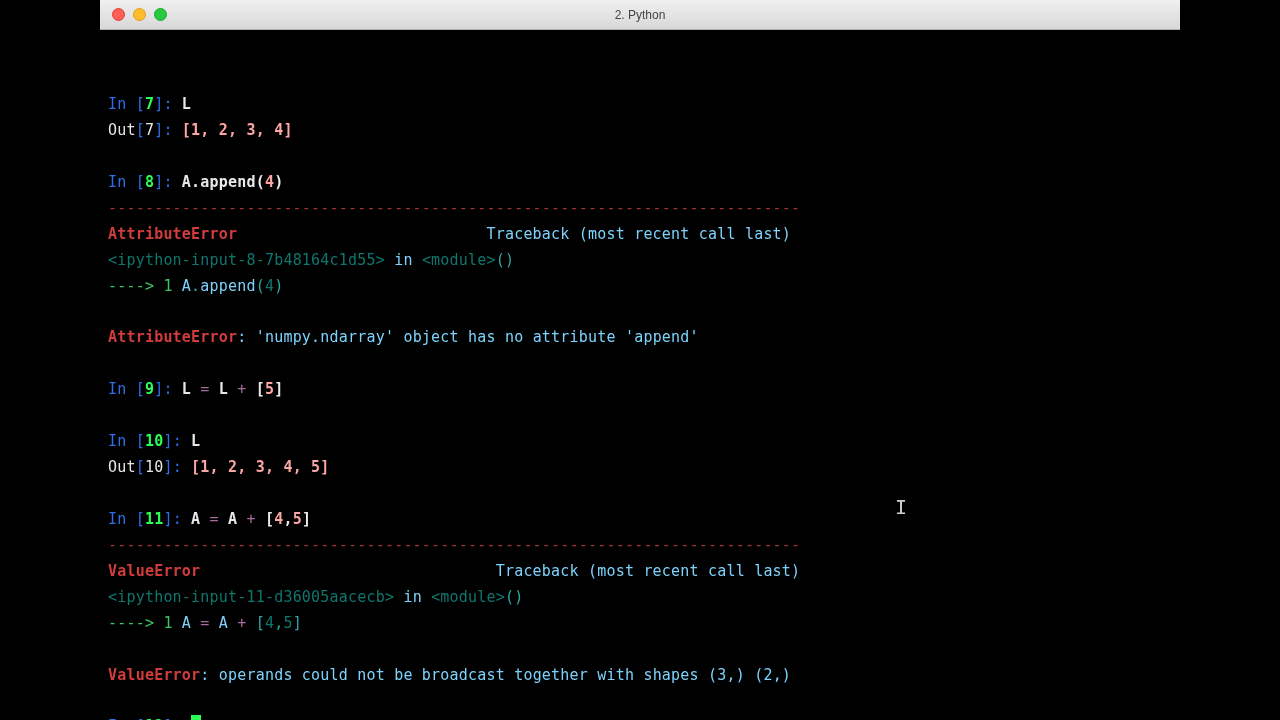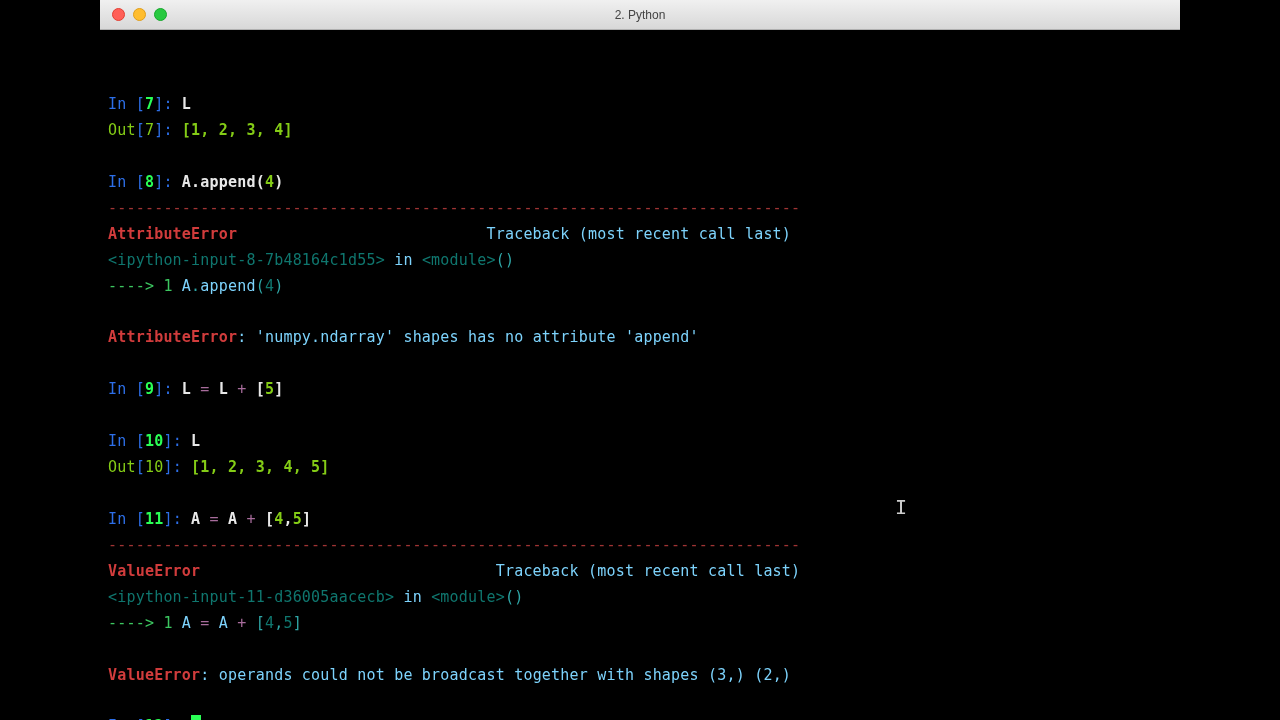--- a/index.html
+++ b/index.html
@@ -48,25 +48,25 @@
     font-size: 12px;
   }
   .terminal {
     background: #000;
     padding: 36px 8px 8px 8px;
     white-space: pre;
     line-height: 1.73;
     letter-spacing: 0.2px;
   }
   .c-in-label { color: #2d6fe8; }
-  .c-out-label { color: #84cc16; }
+  .c-out-label { color: #e5e5e5; }
   .c-bracket { color: #2d6fe8; }
   .c-num-green { color: #2aff55; font-weight: bold; }
   .c-white { color: #e8e8e8; font-weight: bold; }
-  .c-green { color: #84cc16; font-weight: bold; }
+  .c-green { color: #fca5a5; font-weight: bold; }
   .c-green-dim { color: #7dd3fc; }
   .c-cyan { color: #0f766e; }
   .c-cyan-dim { color: #2fa7a7; }
   .c-magenta { color: #a86c9c; }
   .c-error { color: #d13c3c; font-weight: bold; }
   .c-dash { color: #a03434; }
   .c-arrow { color: #3cc760; }
   .cursor {
     display: inline-block;
     width: 10px;
@@ -98,21 +98,21 @@
   <div class="terminal">
 <span class="c-in-label">In </span><span class="c-bracket">[</span><span class="c-num-green">7</span><span class="c-bracket">]:</span><span class="c-white"> L</span>
 <span class="c-out-label">Out</span><span class="c-bracket">[</span><span class="c-out-label">7</span><span class="c-bracket">]:</span><span class="c-green"> [1, 2, 3, 4]</span>
 
 <span class="c-in-label">In </span><span class="c-bracket">[</span><span class="c-num-green">8</span><span class="c-bracket">]:</span><span class="c-white"> A</span><span class="c-white">.</span><span class="c-white">append</span><span class="c-white">(</span><span class="c-green">4</span><span class="c-white">)</span>
 <span class="c-dash">---------------------------------------------------------------------------</span>
 <span class="c-error">AttributeError</span><span class="c-green-dim">                           Traceback (most recent call last)</span>
 <span class="c-cyan">&lt;ipython-input-</span><span class="c-cyan">8</span><span class="c-cyan">-</span><span class="c-cyan">7b48164c1d55</span><span class="c-cyan">&gt;</span><span class="c-green-dim"> in </span><span class="c-cyan">&lt;module&gt;</span><span class="c-cyan-dim">()</span>
 <span class="c-arrow">----&gt; 1</span><span> </span><span class="c-green-dim">A</span><span class="c-cyan-dim">.</span><span class="c-green-dim">append</span><span class="c-cyan-dim">(</span><span class="c-cyan">4</span><span class="c-cyan-dim">)</span>
 
-<span class="c-error">AttributeError</span><span class="c-green-dim">: </span><span class="c-green-dim">'numpy.ndarray' shapes has no attribute 'append'</span>
+<span class="c-error">AttributeError</span><span class="c-green-dim">: </span><span class="c-green-dim">'numpy.ndarray' object has no attribute 'append'</span>
 
 <span class="c-in-label">In </span><span class="c-bracket">[</span><span class="c-num-green">9</span><span class="c-bracket">]:</span><span class="c-white"> L </span><span class="c-magenta">=</span><span class="c-white"> L </span><span class="c-magenta">+</span><span class="c-white"> [</span><span class="c-green">5</span><span class="c-white">]</span>
 
 <span class="c-in-label">In </span><span class="c-bracket">[</span><span class="c-num-green">10</span><span class="c-bracket">]:</span><span class="c-white"> L</span>
 <span class="c-out-label">Out</span><span class="c-bracket">[</span><span class="c-out-label">10</span><span class="c-bracket">]:</span><span class="c-green"> [1, 2, 3, 4, 5]</span>
 
 <span class="c-in-label">In </span><span class="c-bracket">[</span><span class="c-num-green">11</span><span class="c-bracket">]:</span><span class="c-white"> A </span><span class="c-magenta">=</span><span class="c-white"> A </span><span class="c-magenta">+</span><span class="c-white"> [</span><span class="c-green">4</span><span class="c-white">,</span><span class="c-green">5</span><span class="c-white">]</span>
 <span class="c-dash">---------------------------------------------------------------------------</span>
 <span class="c-error">ValueError</span><span class="c-green-dim">                                Traceback (most recent call last)</span>
 <span class="c-cyan">&lt;ipython-input-</span><span class="c-cyan">11</span><span class="c-cyan">-</span><span class="c-cyan">d36005aacecb</span><span class="c-cyan">&gt;</span><span class="c-green-dim"> in </span><span class="c-cyan">&lt;module&gt;</span><span class="c-cyan-dim">()</span>

